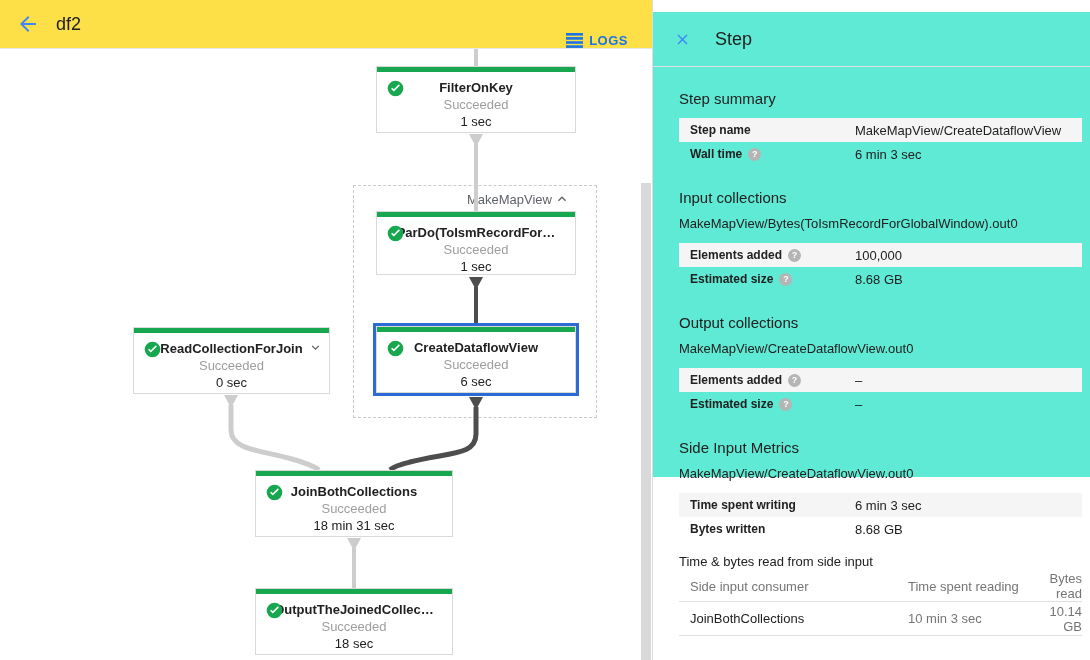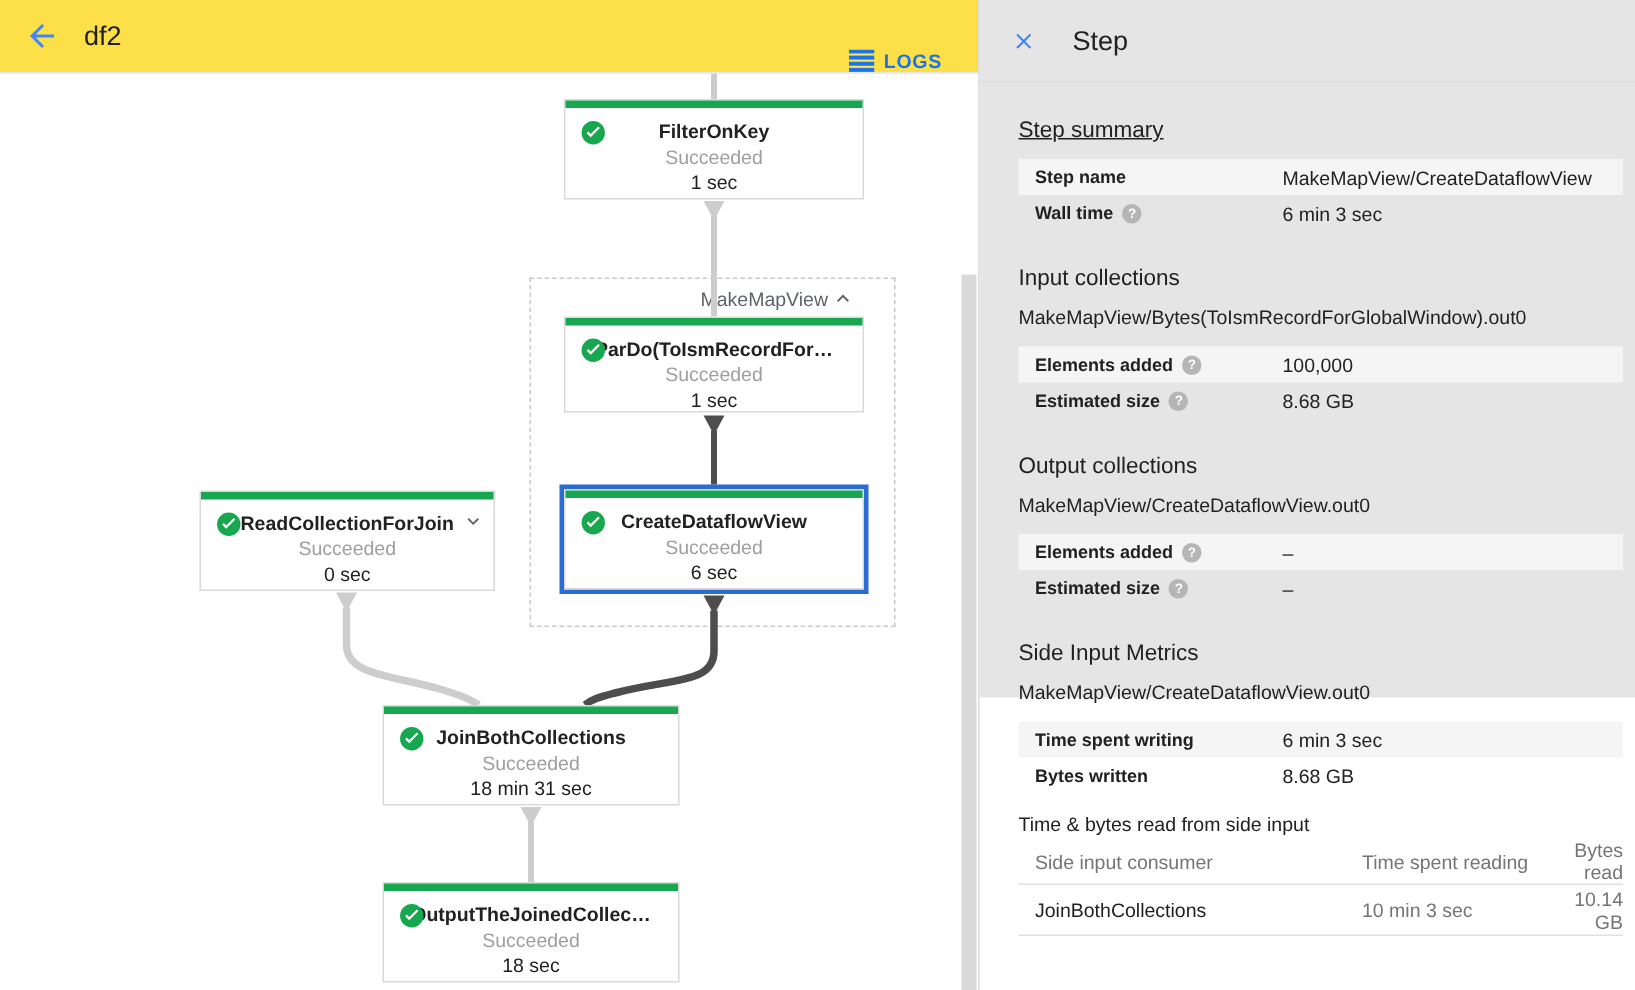--- a/index.html
+++ b/index.html
@@ -31,27 +31,27 @@
   .node .bar{height:5px;background:var(--green,#17a74f);}
   .node .check{position:absolute;left:10px;top:13px;}
   .node .ntitle{margin-top:8px;font-size:13px;line-height:16px;font-weight:bold;color:#212121;
                 white-space:nowrap;overflow:hidden;}
   .node .nstatus{font-size:13px;line-height:17px;color:#9e9e9e;}
   .node .ntime{font-size:13px;line-height:17px;color:#212121;}
   .node.selected{box-shadow:0 0 0 3px var(--selection,#2b6bd4);}
   .node .nodechev{position:absolute;right:6px;top:12px;}
 
   
-  .panel{position:absolute;left:653px;top:0;width:437px;height:465px;background:#e5e5e5;z-index:5;}
+  .panel{position:absolute;left:653px;top:12px;width:437px;height:465px;background:#5eead4;z-index:5;}
   .panelheader{position:relative;height:54px;border-bottom:1px solid #e0e0e0;}
   .closex{position:absolute;left:21px;top:19px;width:17px;height:17px;cursor:pointer;}
   .paneltitle{position:absolute;left:62px;top:0;line-height:55px;font-size:18px;color:#212121;}
   .panelbody{padding:0 8px 0 26px;}
   .sechead{font-size:15px;font-weight:400;color:#212121;margin:24px 0 11px 0;line-height:16px;}
-  .sechead.first{text-decoration:underline;}
+  .sechead.first{}
   .subcoll{font-size:13px;color:#212121;margin:9px 0 12px 0;line-height:14px;white-space:nowrap;}
   .mrow{display:flex;align-items:center;height:24px;padding-left:11px;font-size:13px;}
   .mrow.alt{background:#f5f5f5;}
   .lblwrap{display:flex;align-items:center;width:165px;flex:none;}
   .lbl{font-size:12px;font-weight:bold;color:#212121;}
   .help{display:inline-block;width:13px;height:13px;margin-left:6px;border-radius:50%;
         background:#b5b5b5;color:#fff;font-size:9px;font-weight:bold;line-height:13px;
         text-align:center;cursor:pointer;}
   .help::after{content:"?";}
   .val{font-size:13px;color:#212121;}

